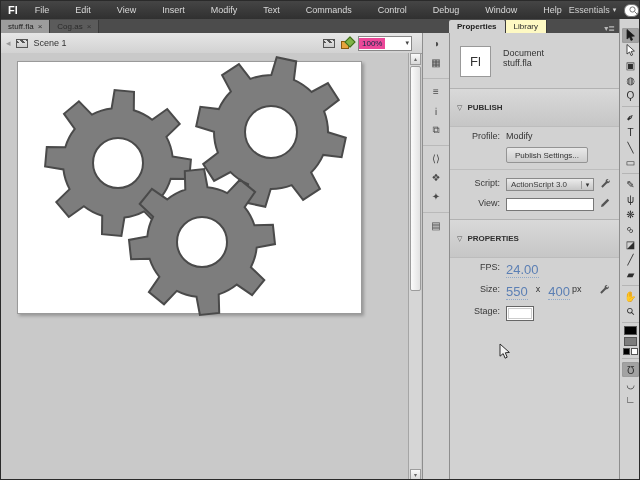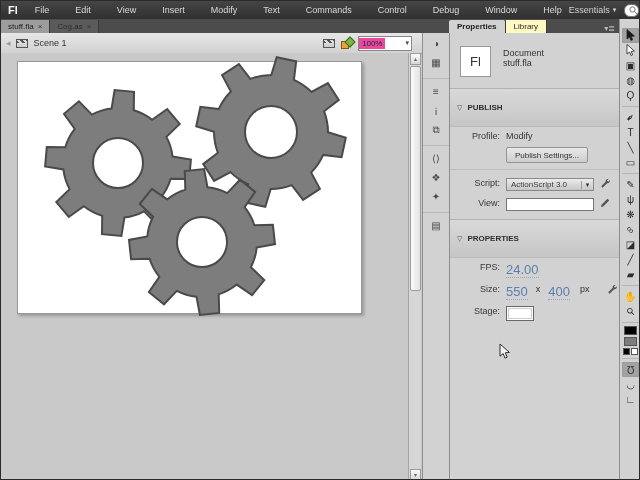--- a/index.html
+++ b/index.html
@@ -255,21 +255,21 @@
     </div>
     <div class="prow">
       <span class="plabel">FPS:</span>
       <span class="hotnum">24.00</span>
     </div>
     <div class="prow" style="margin-top:6px;">
       <span class="plabel">Size:</span>
       <span class="hotnum">550</span>
       <span style="margin:0 8px;">x</span>
       <span class="hotnum">400</span>
-      <span style="margin-left:10px;">px</span>
+      <span style="margin-left:2px;">px</span>
       <svg class="ticon" style="margin-left:18px;" width="10" height="10" viewBox="0 0 10 10">
         <path d="M8.6 1.2a2.2 2.2 0 0 0-2.9 2.6L1.2 8.3l1.4 1.4 4.5-4.5a2.2 2.2 0 0 0 2.6-2.9L8.2 3.8 7 2.6z" fill="#555"></path>
       </svg>
     </div>
     <div class="prow" style="margin-top:6px;">
       <span class="plabel">Stage:</span>
       <div id="stage-swatch"></div>
     </div>
 
   </div>

